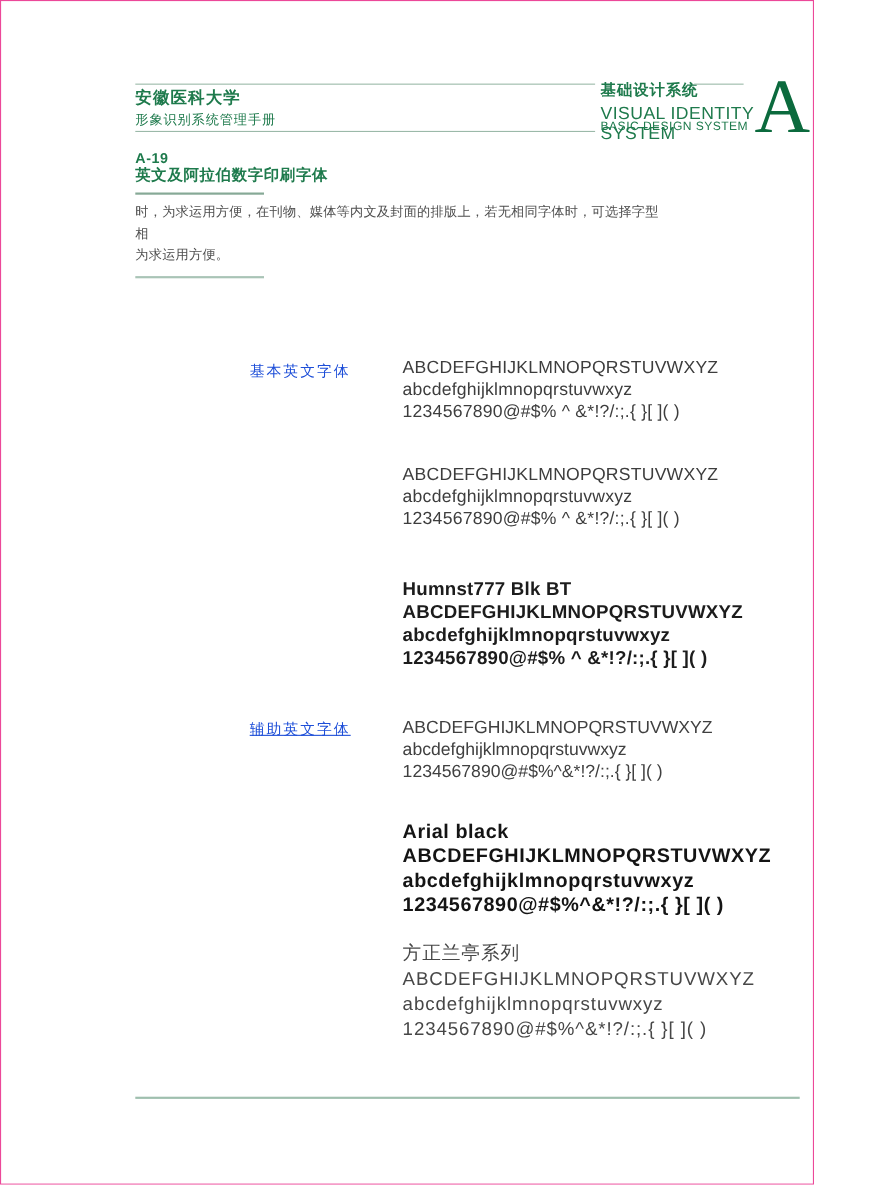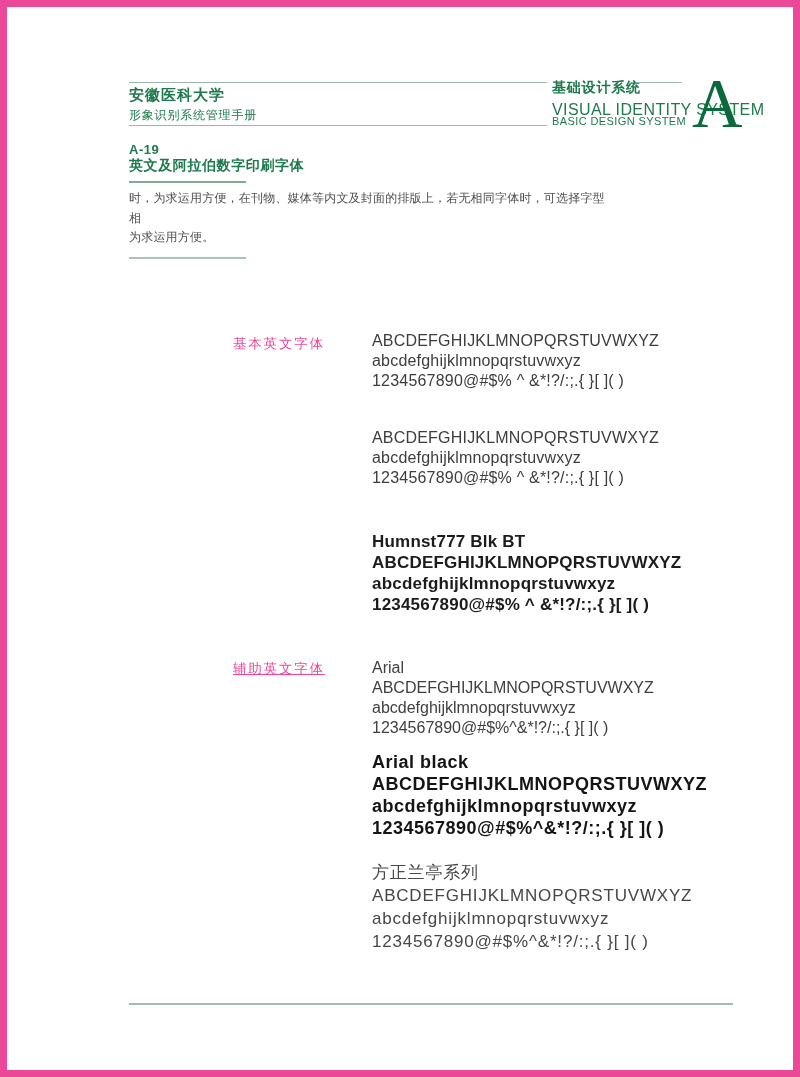--- a/index.html
+++ b/index.html
@@ -8,23 +8,23 @@
     --rule-green:#9bb9a9;
     --divider-green:#86a996;
     --divider-light:#a9c4b6;
     --footer-rule:#9fbfae;
     --body-text:#4e4e4e;
     --spec-text:#3d3d3d;
   }
   html,body{margin:0;padding:0;background:#ffffff;}
   .page{
     position:relative;
-    width:800px;height:1077px;
+    width:740px;height:1077px;
     background:#fff;
-    border:7px solid #ec4899;
+    border:1px solid #ec4899;
     box-sizing:border-box;
     font-family:"Liberation Sans","DejaVu Sans",sans-serif;
     overflow:hidden;
   }
   .abs{position:absolute;}
   .rule{position:absolute;background:var(--rule-green);height:1px;}
 
   
   .hdr-top-rule{left:122px;top:75px;width:418px;}
   .hdr-bottom-rule{left:122px;top:118px;width:418px;}
@@ -37,21 +37,21 @@
   .big-letter{left:685px;top:62px;font-size:70px;line-height:1;font-family:"Liberation Serif","DejaVu Serif",serif;color:var(--letter-green);}
 
   
   .sec-code{left:122px;top:135px;font-size:13px;font-weight:bold;color:var(--brand-green);letter-spacing:0.5px;}
   .sec-title{left:122px;top:150px;font-size:14px;font-weight:bold;color:var(--brand-green);letter-spacing:0.6px;}
   .sec-divider{left:122px;top:174px;width:117px;height:2px;background:var(--divider-green);}
   .sec-desc{left:122px;top:182px;width:480px;font-size:12px;line-height:19.5px;color:var(--body-text);letter-spacing:0.2px;}
   .sec-divider2{left:122px;top:250px;width:117px;height:2px;background:var(--divider-light);}
 
   
-  .group-label{position:absolute;left:226px;font-size:13.5px;color:#ec4899;letter-spacing:1.8px;}
+  .group-label{position:absolute;left:226px;font-size:13.5px;color:#1d4ed8;letter-spacing:1.8px;}
   .gl-1{top:328px;}
   .gl-2{top:653px;text-decoration:underline;}
 
   
   .specimen{position:absolute;left:365px;color:var(--spec-text);white-space:nowrap;}
   .specimen div{margin:0;}
   .s1{top:324px;font-size:16px;line-height:20px;letter-spacing:0.2px;}
   .s2{top:421px;font-size:16px;line-height:20px;letter-spacing:0.2px;}
   .s3{top:524px;font-size:17px;line-height:21px;font-weight:bold;color:#1c1c1c;letter-spacing:0.2px;}
   .s4{top:651px;font-size:16px;line-height:20px;color:#404040;}
@@ -102,21 +102,20 @@
   </div>
 
   <div class="specimen s3">
     <div>Humnst777 Blk BT</div>
     <div>ABCDEFGHIJKLMNOPQRSTUVWXYZ</div>
     <div>abcdefghijklmnopqrstuvwxyz</div>
     <div>1234567890@#$% ^ &amp;*!?/:;.{ }[ ]( )</div>
   </div>
 
   <div class="specimen s4">
-    <div>Arial</div>
     <div>ABCDEFGHIJKLMNOPQRSTUVWXYZ</div>
     <div>abcdefghijklmnopqrstuvwxyz</div>
     <div>1234567890@#$%^&amp;*!?/:;.{ }[ ]( )</div>
   </div>
 
   <div class="specimen s5">
     <div>Arial black</div>
     <div>ABCDEFGHIJKLMNOPQRSTUVWXYZ</div>
     <div>abcdefghijklmnopqrstuvwxyz</div>
     <div>1234567890@#$%^&amp;*!?/:;.{ }[ ]( )</div>

